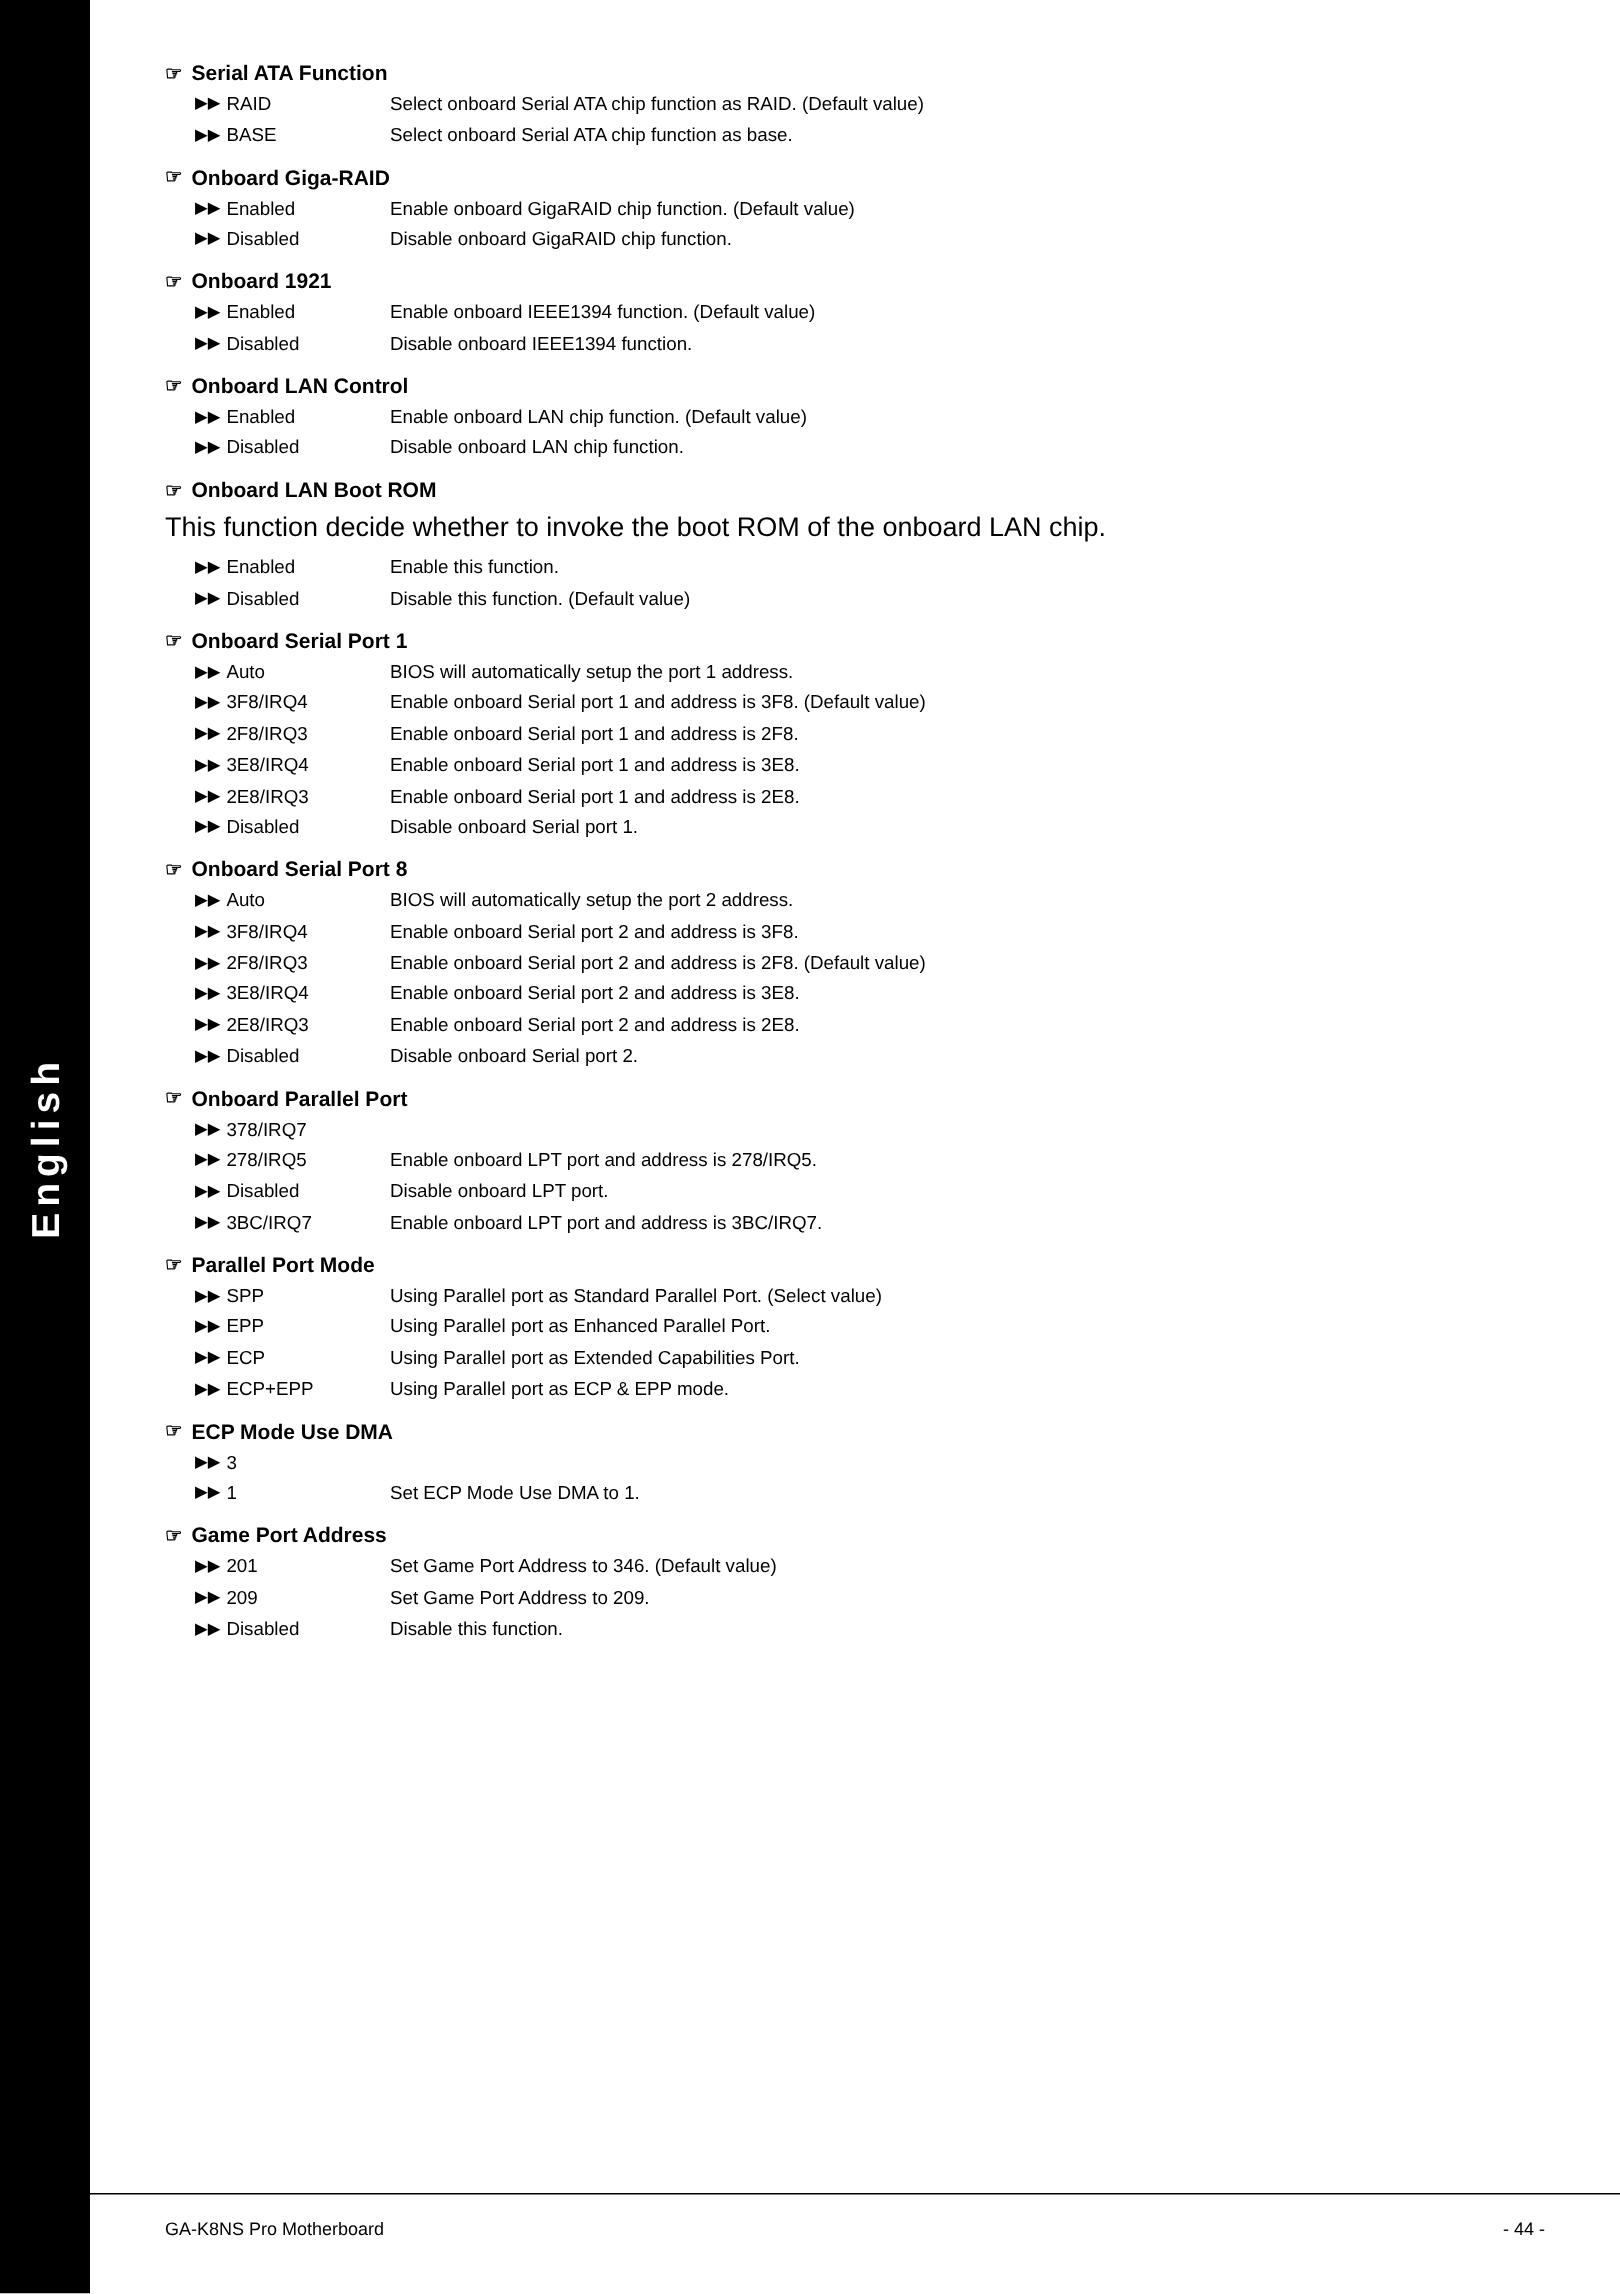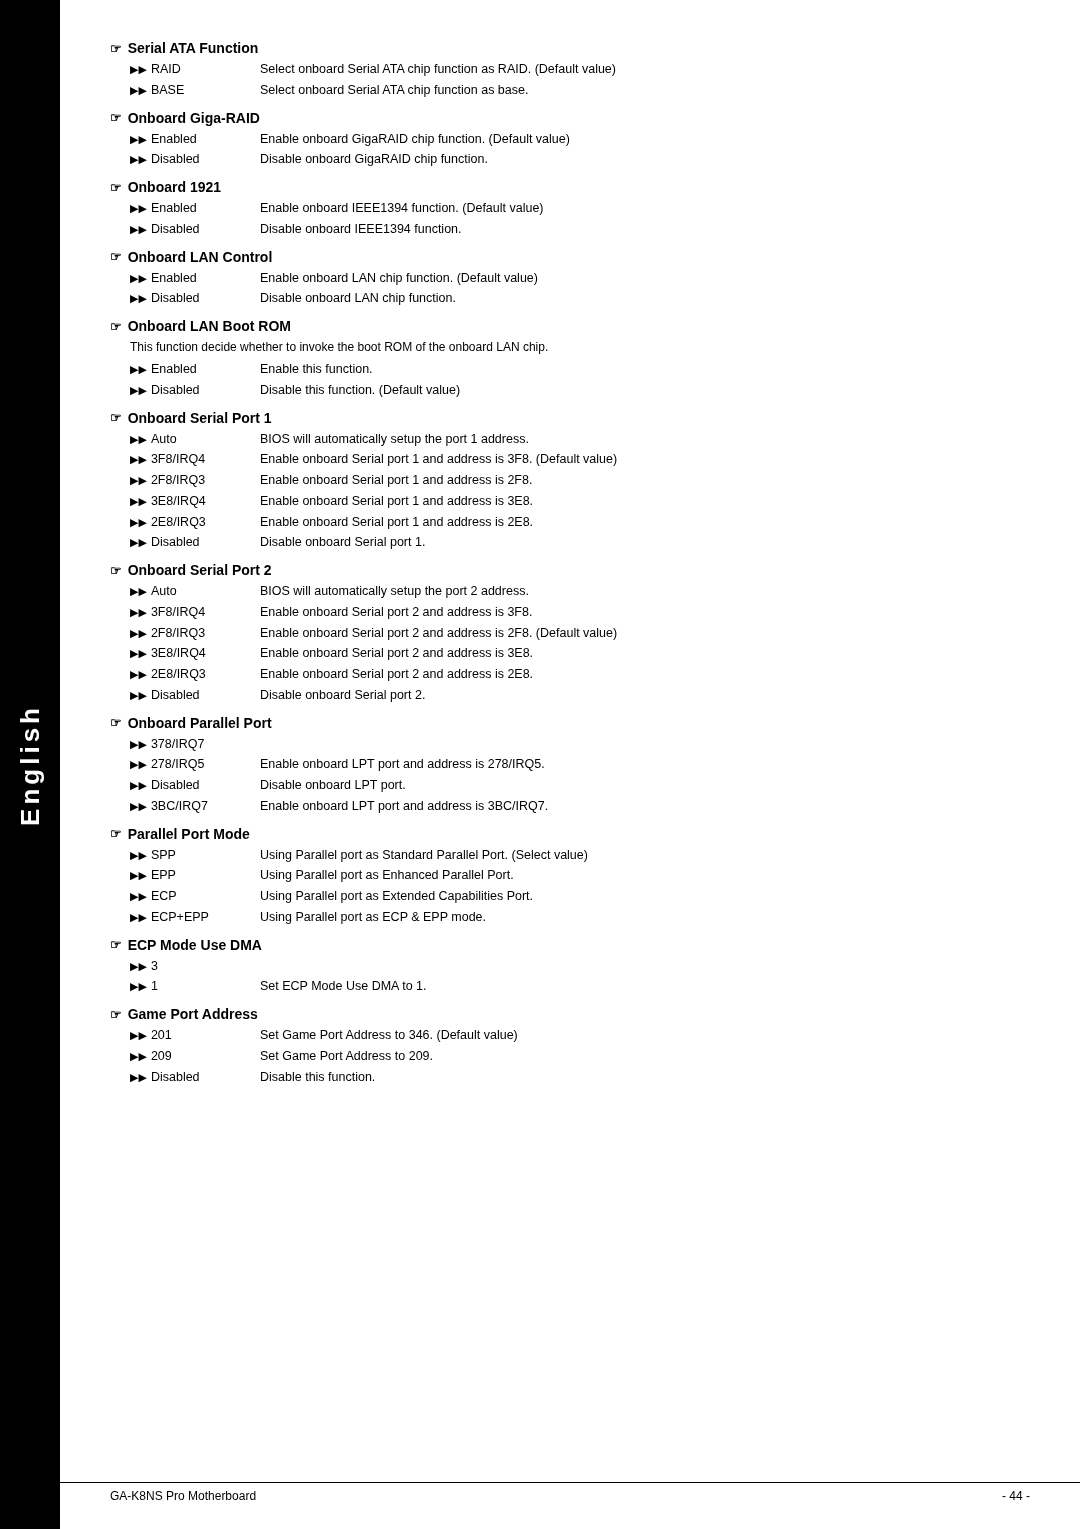--- a/index.html
+++ b/index.html
@@ -56,23 +56,22 @@
       align-items: center;
       gap: 6px;
     }
 
     .section-title .arrow-icon {
       font-size: 13px;
       color: #000;
     }
 
     .section-desc {
-      margin-left: 20px;
       margin-bottom: 4px;
-      font-size: 12px;
+      font-size: 18px;
       line-height: 1.5;
     }
 
     .option-row {
       display: flex;
       align-items: flex-start;
       margin-left: 20px;
       margin-bottom: 2px;
       font-size: 12.5px;
       line-height: 1.5;
@@ -95,21 +94,21 @@
       flex: 1;
     }
 
     .footer {
       position: absolute;
       bottom: 20px;
       left: 60px;
       right: 0;
       display: flex;
       justify-content: space-between;
-      padding: 6px 50px;
+      padding: 16px 50px;
       border-top: 1px solid #000;
       font-size: 12px;
     }
 
     .footer-left {}
     .footer-right {}
   </style>
 </head>
 <body>
 
@@ -265,21 +264,21 @@
           <span class="option-key">
             <span class="bullet">▶▶</span>
             <span>Disabled</span>
           </span>
           <span class="option-value">Disable onboard Serial port 1.</span>
         </div>
       </div>
       <div class="section">
         <div class="section-title">
           <span class="arrow-icon">☞</span>
-          <span>Onboard Serial Port 2</span>
+          <span>Onboard Serial Port 8</span>
         </div>
         <div class="option-row">
           <span class="option-key">
             <span class="bullet">▶▶</span>
             <span>Auto</span>
           </span>
           <span class="option-value">BIOS will automatically setup the port 2 address.</span>
         </div>
         <div class="option-row">
           <span class="option-key">

